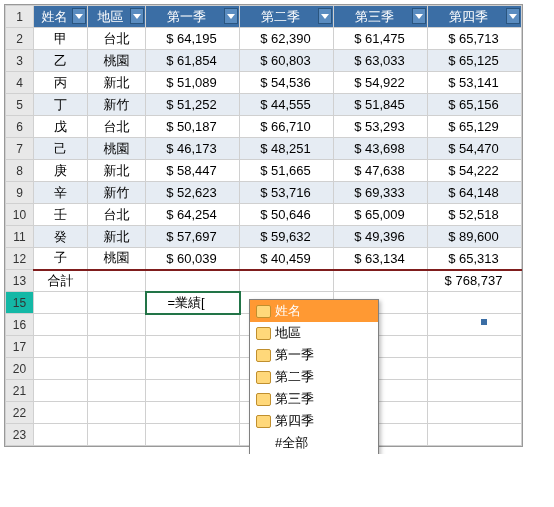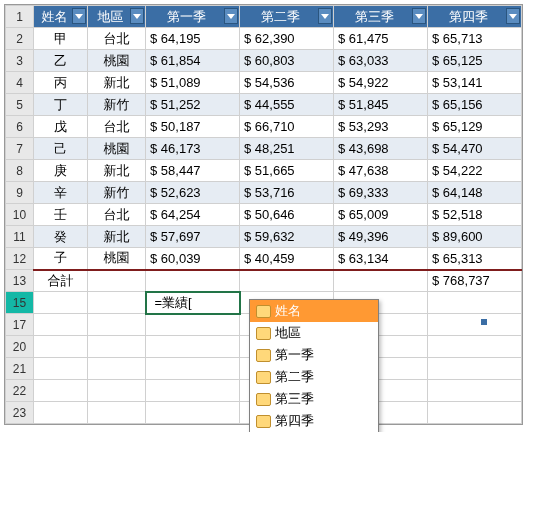--- a/index.html
+++ b/index.html
@@ -9,24 +9,24 @@
 td,th{border:1px solid #d0d0d0;height:22px;padding:0 4px;font-weight:normal;white-space:nowrap}
 .rowhead{background:#e8e8e8;text-align:center;width:28px;color:#333;font-size:12px}
 .rowhead.sel{background:#14b8a6}
 .colhead{background:#3b6ea5;color:#fff;text-align:center;position:relative;padding-right:16px}
 .colhead.name{width:54px}
 .colhead.area{width:58px}
 .colhead.q{width:94px}
 .dd{position:absolute;right:1px;top:2px;width:14px;height:16px;background:#5a8cc0;border:1px solid #2a557f}
 .dd::after{content:"";position:absolute;left:2px;top:5px;border-left:4px solid transparent;border-right:4px solid transparent;border-top:5px solid #fff}
 td.c{text-align:center}
-td.r{text-align:left;padding-right:6px}
+td.r{text-align:center;padding-right:6px}
 tr.band td.cell{background:#e6ecf3}
 tr.totalrow td.cell{border-top:2px solid #7f1d1d}
-.formula{background:#fff;border:2px solid #227447;text-align:left;padding:0 8px;width:94px}
+.formula{background:#fff;border:2px solid #227447;text-align:left;padding:0 21px;width:94px}
 .autocomplete{position:absolute;left:244px;top:294px;background:#fff;border:1px solid #808080;box-shadow:2px 2px 4px rgba(0,0,0,.25);font-size:13px;z-index:10;min-width:130px}
 .ac-item{padding:2px 10px 2px 6px;display:flex;align-items:center;gap:4px;cursor:pointer}
 .ac-item.sel{background:#ff9933;color:#fff}
 .ac-icon{width:15px;height:13px;background:#ffd87a;border:1px solid #c08f2e;border-radius:2px;display:inline-block;flex-shrink:0}
 .ac-spacer{width:15px;flex-shrink:0}
 .handle{position:absolute;left:476px;top:314px;width:6px;height:6px;background:#3b6ea5}
 </style>
 </head>
 <body>
 
@@ -159,20 +159,29 @@
 <tr>
           <th class="rowhead sel">15</th>
           <td></td>
           <td></td>
           <td class="formula">=業績[</td>
           <td></td>
           <td></td>
           <td></td>
         </tr>
 <tr>
+          <th class="rowhead">16</th>
+          <td></td>
+          <td></td>
+          <td></td>
+          <td></td>
+          <td></td>
+          <td></td>
+        </tr>
+<tr>
           <th class="rowhead">17</th>
           <td></td>
           <td></td>
           <td></td>
           <td></td>
           <td></td>
           <td></td>
         </tr>
 <tr>
           <th class="rowhead">20</th>

